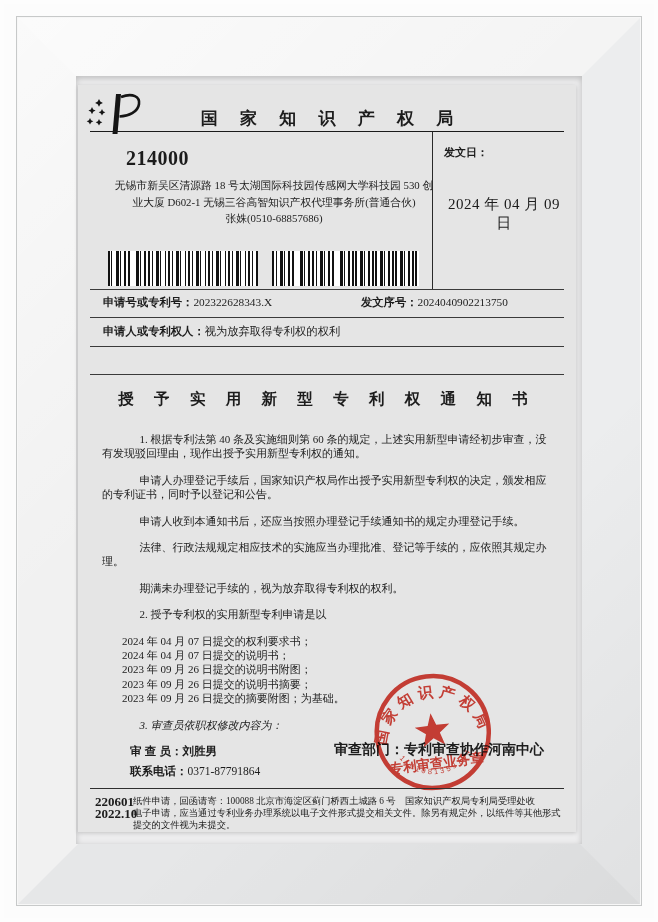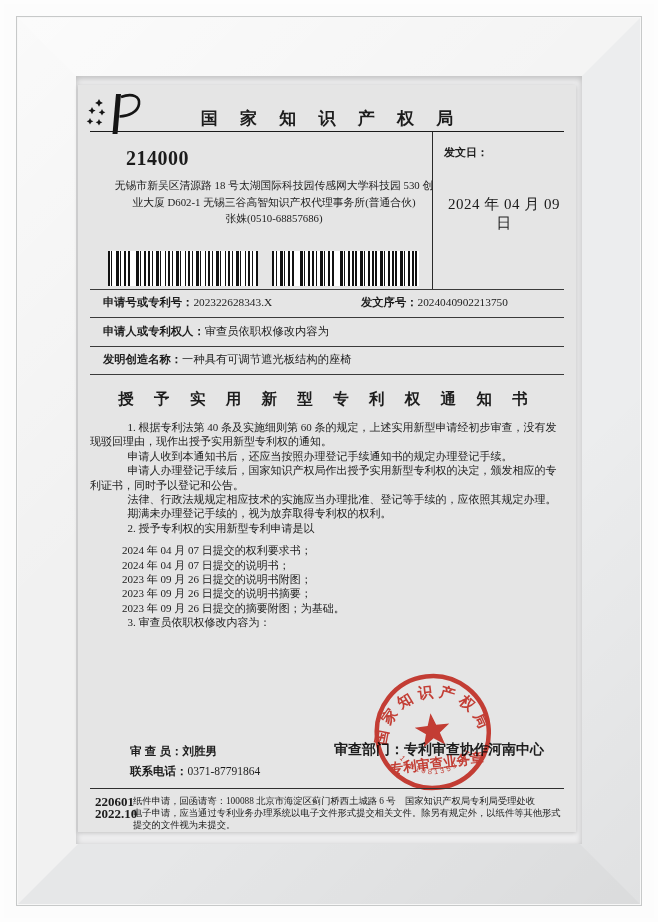--- a/index.html
+++ b/index.html
@@ -51,25 +51,25 @@
   .bc2{left:194px;width:147px;}
   
   .hline{left:12px;right:12px;height:0;border-top:1.1px solid #3a3a3a;}
   .row-text{left:25px;right:14px;font-size:11.3px;}
   .lbl{font-family:"Liberation Sans","DejaVu Sans",sans-serif;font-weight:bold;}
   .serial-pair{position:absolute;left:245px;top:0;margin-left:13px;}
   
   .notice-title{left:0;right:0;top:304px;text-align:center;font-size:15.5px;font-weight:bold;
                 letter-spacing:8px;font-family:"Liberation Sans","DejaVu Sans",sans-serif;}
   .body-block{left:12px;width:476px;top:335px;font-size:11px;line-height:14.4px;}
-  .body-block p{margin:0;text-indent:3.4em;}
+  .body-block p{margin:12px;text-indent:3.4em;}
   .filing-list{margin:8px 0 0 0;padding:0;list-style:none;}
   .filing-list li{margin-left:32px;}
   .item2{margin-top:9px;}
-  .item3{margin-top:14px;}
+  .item3{margin-top:14px;font-style:italic;}
   
   .exam-block{left:52px;top:656px;font-size:11.5px;line-height:20px;}
   .dept-block{left:256px;top:656px;font-size:14px;}
   .exam-val{font-family:"Liberation Sans","DejaVu Sans",sans-serif;font-weight:bold;}
   
   .stamp{left:292px;top:586px;width:126px;height:126px;transform:rotate(-7deg);
          opacity:.92;mix-blend-mode:multiply;}
   
   .footer-rule{left:12px;right:12px;top:703px;height:0;border-top:1.8px solid #2e2e2e;}
   .footer-codes{left:17px;top:711px;font-size:13px;font-weight:bold;line-height:11.8px;}
@@ -116,34 +116,31 @@
   <div class="abs barcode bc1"></div>
   <div class="abs barcode bc2"></div>
 
   <div class="abs hline" style="top:204px;"></div>
   <div class="abs row-text" style="top:210px;">
     <span class="lbl">申请号或专利号：</span><span>202322628343.X</span>
     <span class="serial-pair"><span class="lbl">发文序号：</span><span>2024040902213750</span></span>
   </div>
   <div class="abs hline" style="top:232px;"></div>
   <div class="abs row-text" style="top:239px;">
-    <span class="lbl">申请人或专利权人：</span><span>审查员依职权修改内容为</span>
+    <span class="lbl">申请人或专利权人：</span><span>视为放弃取得专利权的权利</span>
   </div>
   <div class="abs hline" style="top:261px;"></div>
-  <div class="abs row-text" style="top:267px;">
-    <span class="lbl">发明创造名称：</span><span>一种具有可调节遮光板结构的座椅</span>
-  </div>
   <div class="abs hline" style="top:289px;"></div>
 
   <div class="abs notice-title">授 予 实 用 新 型 专 利 权 通 知 书</div>
 
   <div class="abs body-block">
     <p>1. 根据专利法第 40 条及实施细则第 60 条的规定，上述实用新型申请经初步审查，没有发现驳回理由，现作出授予实用新型专利权的通知。</p>
+    <p>申请人办理登记手续后，国家知识产权局作出授予实用新型专利权的决定，颁发相应的专利证书，同时予以登记和公告。</p>
     <p>申请人收到本通知书后，还应当按照办理登记手续通知书的规定办理登记手续。</p>
-    <p>申请人办理登记手续后，国家知识产权局作出授予实用新型专利权的决定，颁发相应的专利证书，同时予以登记和公告。</p>
     <p>法律、行政法规规定相应技术的实施应当办理批准、登记等手续的，应依照其规定办理。</p>
     <p>期满未办理登记手续的，视为放弃取得专利权的权利。</p>
     <p class="item2">2. 授予专利权的实用新型专利申请是以</p>
     <ul class="filing-list">
       <li>2024 年 04 月 07 日提交的权利要求书；</li>
       <li>2024 年 04 月 07 日提交的说明书；</li>
       <li>2023 年 09 月 26 日提交的说明书附图；</li>
       <li>2023 年 09 月 26 日提交的说明书摘要；</li>
       <li>2023 年 09 月 26 日提交的摘要附图；为基础。</li>
     </ul>

